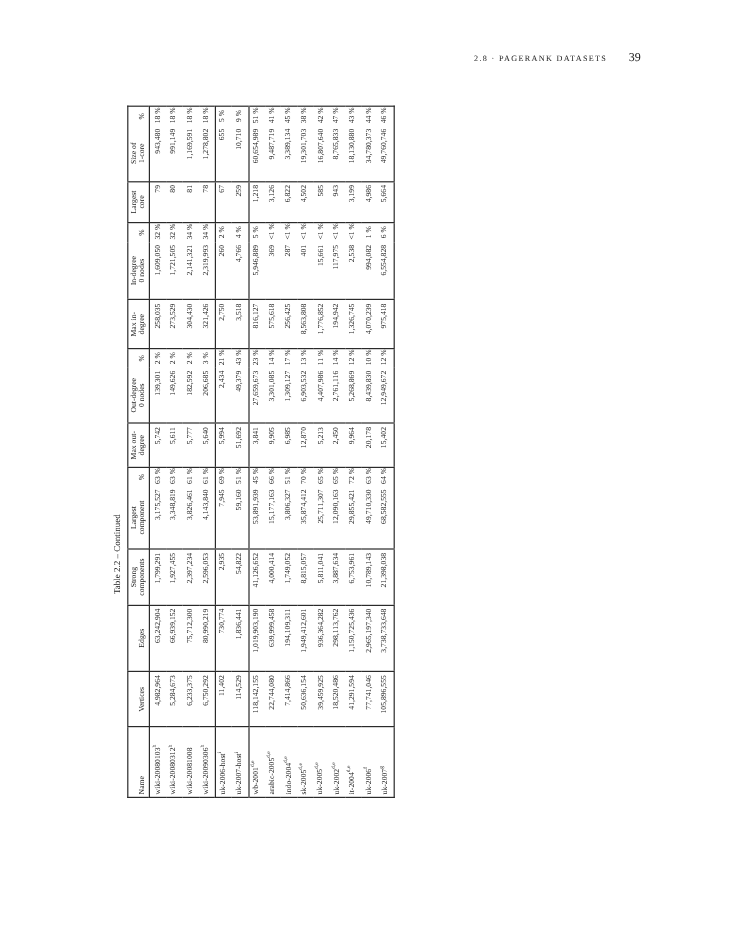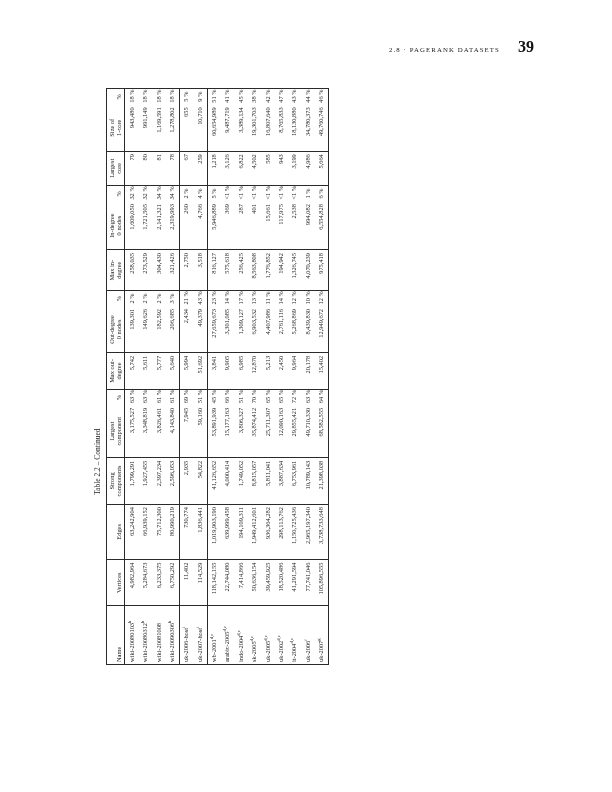--- a/index.html
+++ b/index.html
@@ -10,21 +10,21 @@
   }
   
   #running-header {
     position:absolute; top:38px; left:0; width:534px; text-align:right;
     white-space:nowrap;
   }
   #running-header .section {
     font-size:6.8px; letter-spacing:1.1px; color:#222;
   }
   #running-header .pagenum {
-    font-size:16px; font-weight:bold; margin-left:18px; color:#111;
+    font-size:10px; font-weight:normal; margin-left:18px; color:#111;
   }
   
   #rot-wrap { position:absolute; left:93px; top:88px; width:260px; height:577px; }
   #rot-inner {
     position:absolute; left:0; top:577px; width:577px; height:260px;
     transform-origin:0 0; transform:rotate(-90deg);
   }
   #table-title {
     font-size:7.5px; color:#222; padding-left:170px; height:13px;
     white-space:nowrap;

